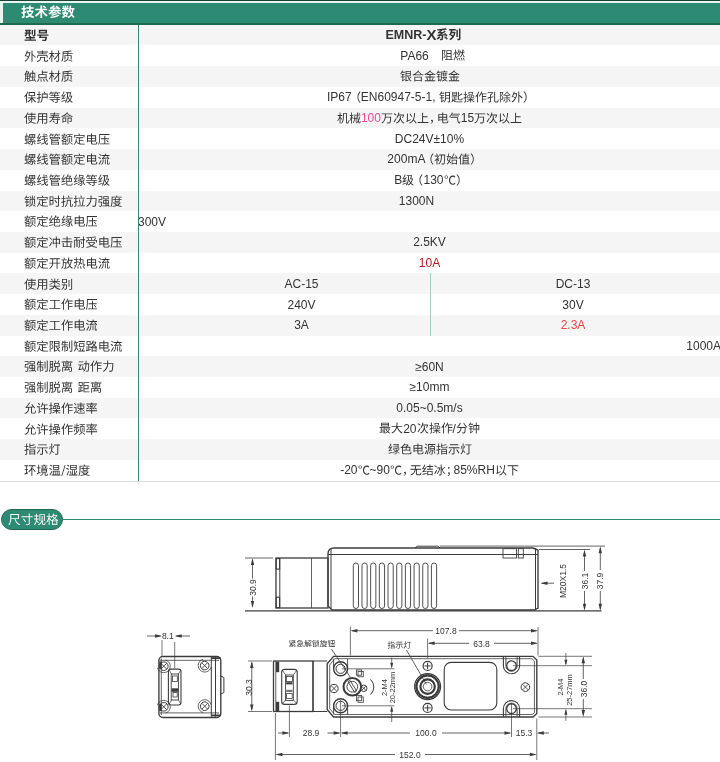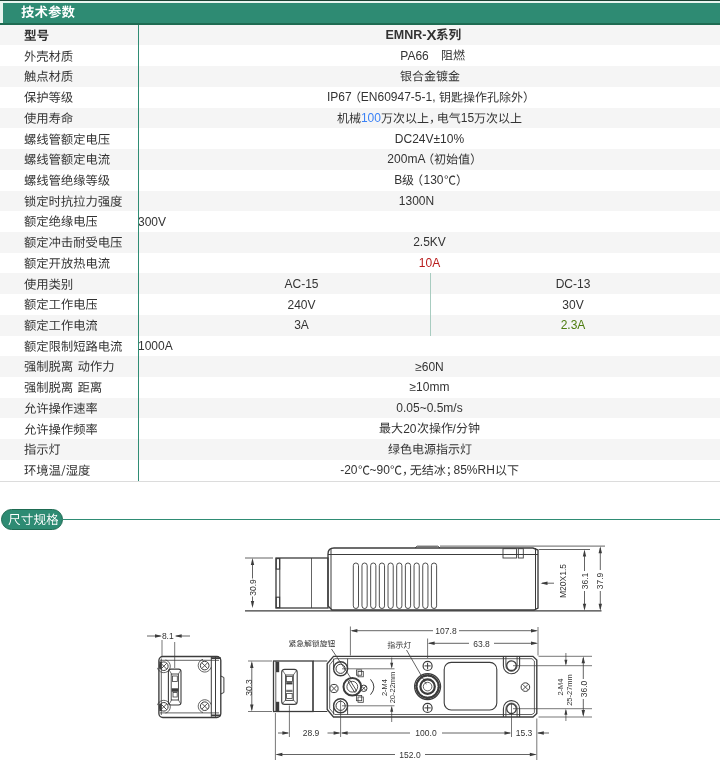--- a/index.html
+++ b/index.html
@@ -232,21 +232,21 @@
       <use xlink:href="#gr7528" href="#gr7528" x="1000"></use>
       <use xlink:href="#gr5bff" href="#gr5bff" x="2000"></use>
       <use xlink:href="#gr547d" href="#gr547d" x="3000"></use>
     </svg>
   </div>
 <div style="position:absolute;left:138px;top:107.7px;width:583px;height:20.7px;display:flex;align-items:center;justify-content:center">
     <svg style="margin-bottom:1px" width="24.00" height="12.0" viewBox="0 -880 2000 1000" fill="#333333" aria-hidden="true">
       <use xlink:href="#gr673a" href="#gr673a" x="0"></use>
       <use xlink:href="#gr68b0" href="#gr68b0" x="1000"></use>
     </svg>
-    <span style="font:400 12px/20px 'Liberation Sans',sans-serif;color:#3b82f6;white-space:pre">100</span>
+    <span style="font:400 12px/20px 'Liberation Sans',sans-serif;color:#ec4899;white-space:pre">100</span>
     <svg style="margin-bottom:1px" width="79.80" height="12.0" viewBox="0 -880 6650 1000" fill="#333333" aria-hidden="true">
       <use xlink:href="#gr4e07" href="#gr4e07" x="0"></use>
       <use xlink:href="#gr6b21" href="#gr6b21" x="1000"></use>
       <use xlink:href="#gr4ee5" href="#gr4ee5" x="2000"></use>
       <use xlink:href="#gr4e0a" href="#gr4e0a" x="3000"></use>
       <use xlink:href="#grff0c" href="#grff0c" x="4000"></use>
       <use xlink:href="#gr7535" href="#gr7535" x="4650"></use>
       <use xlink:href="#gr6c14" href="#gr6c14" x="5650"></use>
     </svg>
     <span style="font:400 12px/20px 'Liberation Sans',sans-serif;color:#333333;white-space:pre">15</span>
@@ -430,37 +430,37 @@
       <use xlink:href="#gr5de5" href="#gr5de5" x="2000"></use>
       <use xlink:href="#gr4f5c" href="#gr4f5c" x="3000"></use>
       <use xlink:href="#gr7535" href="#gr7535" x="4000"></use>
       <use xlink:href="#gr6d41" href="#gr6d41" x="5000"></use>
     </svg>
   </div>
 <div style="position:absolute;left:138px;top:314.9px;width:327px;height:20.7px;display:flex;align-items:center;justify-content:center">
     <span style="font:400 12px/20px 'Liberation Sans',sans-serif;color:#333333;white-space:pre">3A</span>
   </div>
 <div style="position:absolute;left:465px;top:314.9px;width:216px;height:20.7px;display:flex;align-items:center;justify-content:center">
-    <span style="font:400 12px/20px 'Liberation Sans',sans-serif;color:#4d7c0f;white-space:pre">2.3A</span>
+    <span style="font:400 12px/20px 'Liberation Sans',sans-serif;color:#ef4444;white-space:pre">2.3A</span>
   </div>
 
 <div style="position:absolute;left:0;top:335.6px;width:720px;height:20.7px;background:#FFFFFF"></div>
 <div style="position:absolute;left:23.5px;top:335.6px;width:300px;height:20.7px;display:flex;align-items:center">
     <svg width="98.40" height="12.3" viewBox="0 -880 8000 1000" fill="#333333" aria-hidden="true">
       <use xlink:href="#gr989d" href="#gr989d" x="0"></use>
       <use xlink:href="#gr5b9a" href="#gr5b9a" x="1000"></use>
       <use xlink:href="#gr9650" href="#gr9650" x="2000"></use>
       <use xlink:href="#gr5236" href="#gr5236" x="3000"></use>
       <use xlink:href="#gr77ed" href="#gr77ed" x="4000"></use>
       <use xlink:href="#gr8def" href="#gr8def" x="5000"></use>
       <use xlink:href="#gr7535" href="#gr7535" x="6000"></use>
       <use xlink:href="#gr6d41" href="#gr6d41" x="7000"></use>
     </svg>
   </div>
-<div style="position:absolute;left:138px;top:335.6px;width:583px;height:20.7px;display:flex;align-items:center;justify-content:flex-start">
+<div style="position:absolute;left:138px;top:335.6px;width:583px;height:20.7px;display:flex;align-items:center;justify-content:flex-end">
     <span style="font:400 12px/20px 'Liberation Sans',sans-serif;color:#333333;white-space:pre">1000A</span>
   </div>
 
 <div style="position:absolute;left:0;top:356.3px;width:720px;height:20.7px;background:#F5F5F5"></div>
 <div style="position:absolute;left:23.5px;top:356.3px;width:300px;height:20.7px;display:flex;align-items:center">
     <svg width="90.53" height="12.3" viewBox="0 -880 7360 1000" fill="#333333" aria-hidden="true">
       <use xlink:href="#gr5f3a" href="#gr5f3a" x="0"></use>
       <use xlink:href="#gr5236" href="#gr5236" x="1000"></use>
       <use xlink:href="#gr8131" href="#gr8131" x="2000"></use>
       <use xlink:href="#gr79bb" href="#gr79bb" x="3000"></use>

